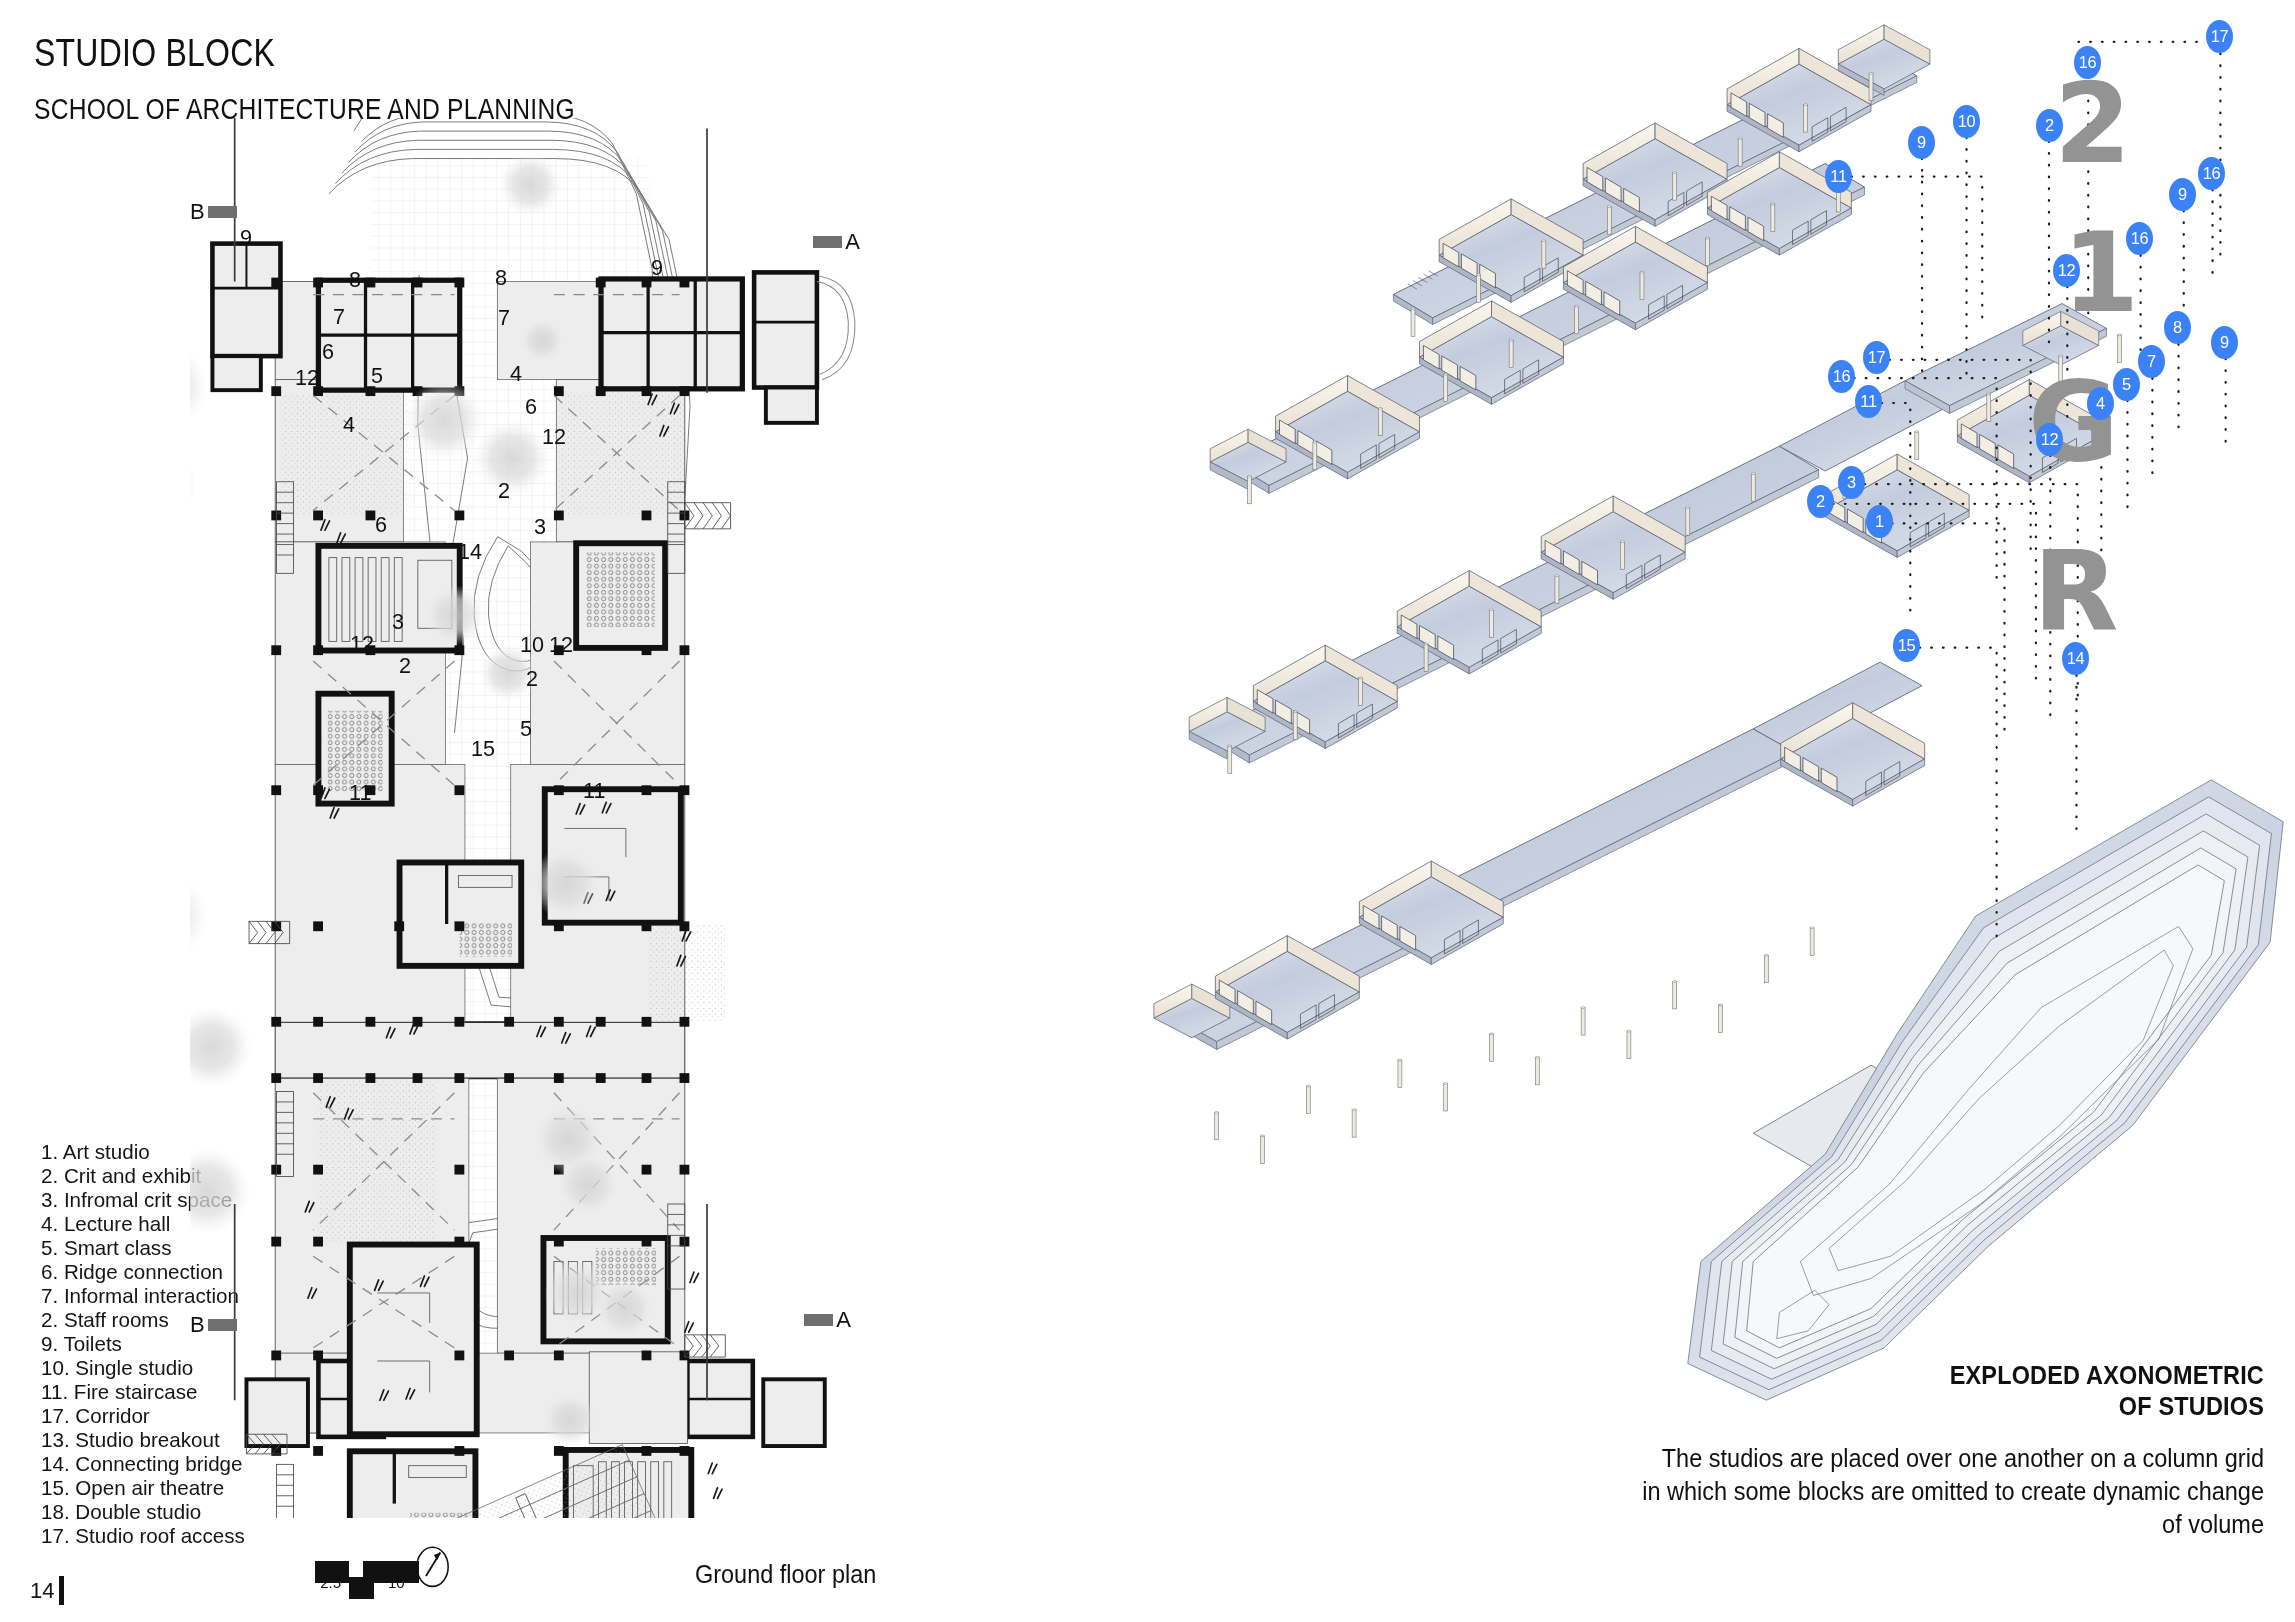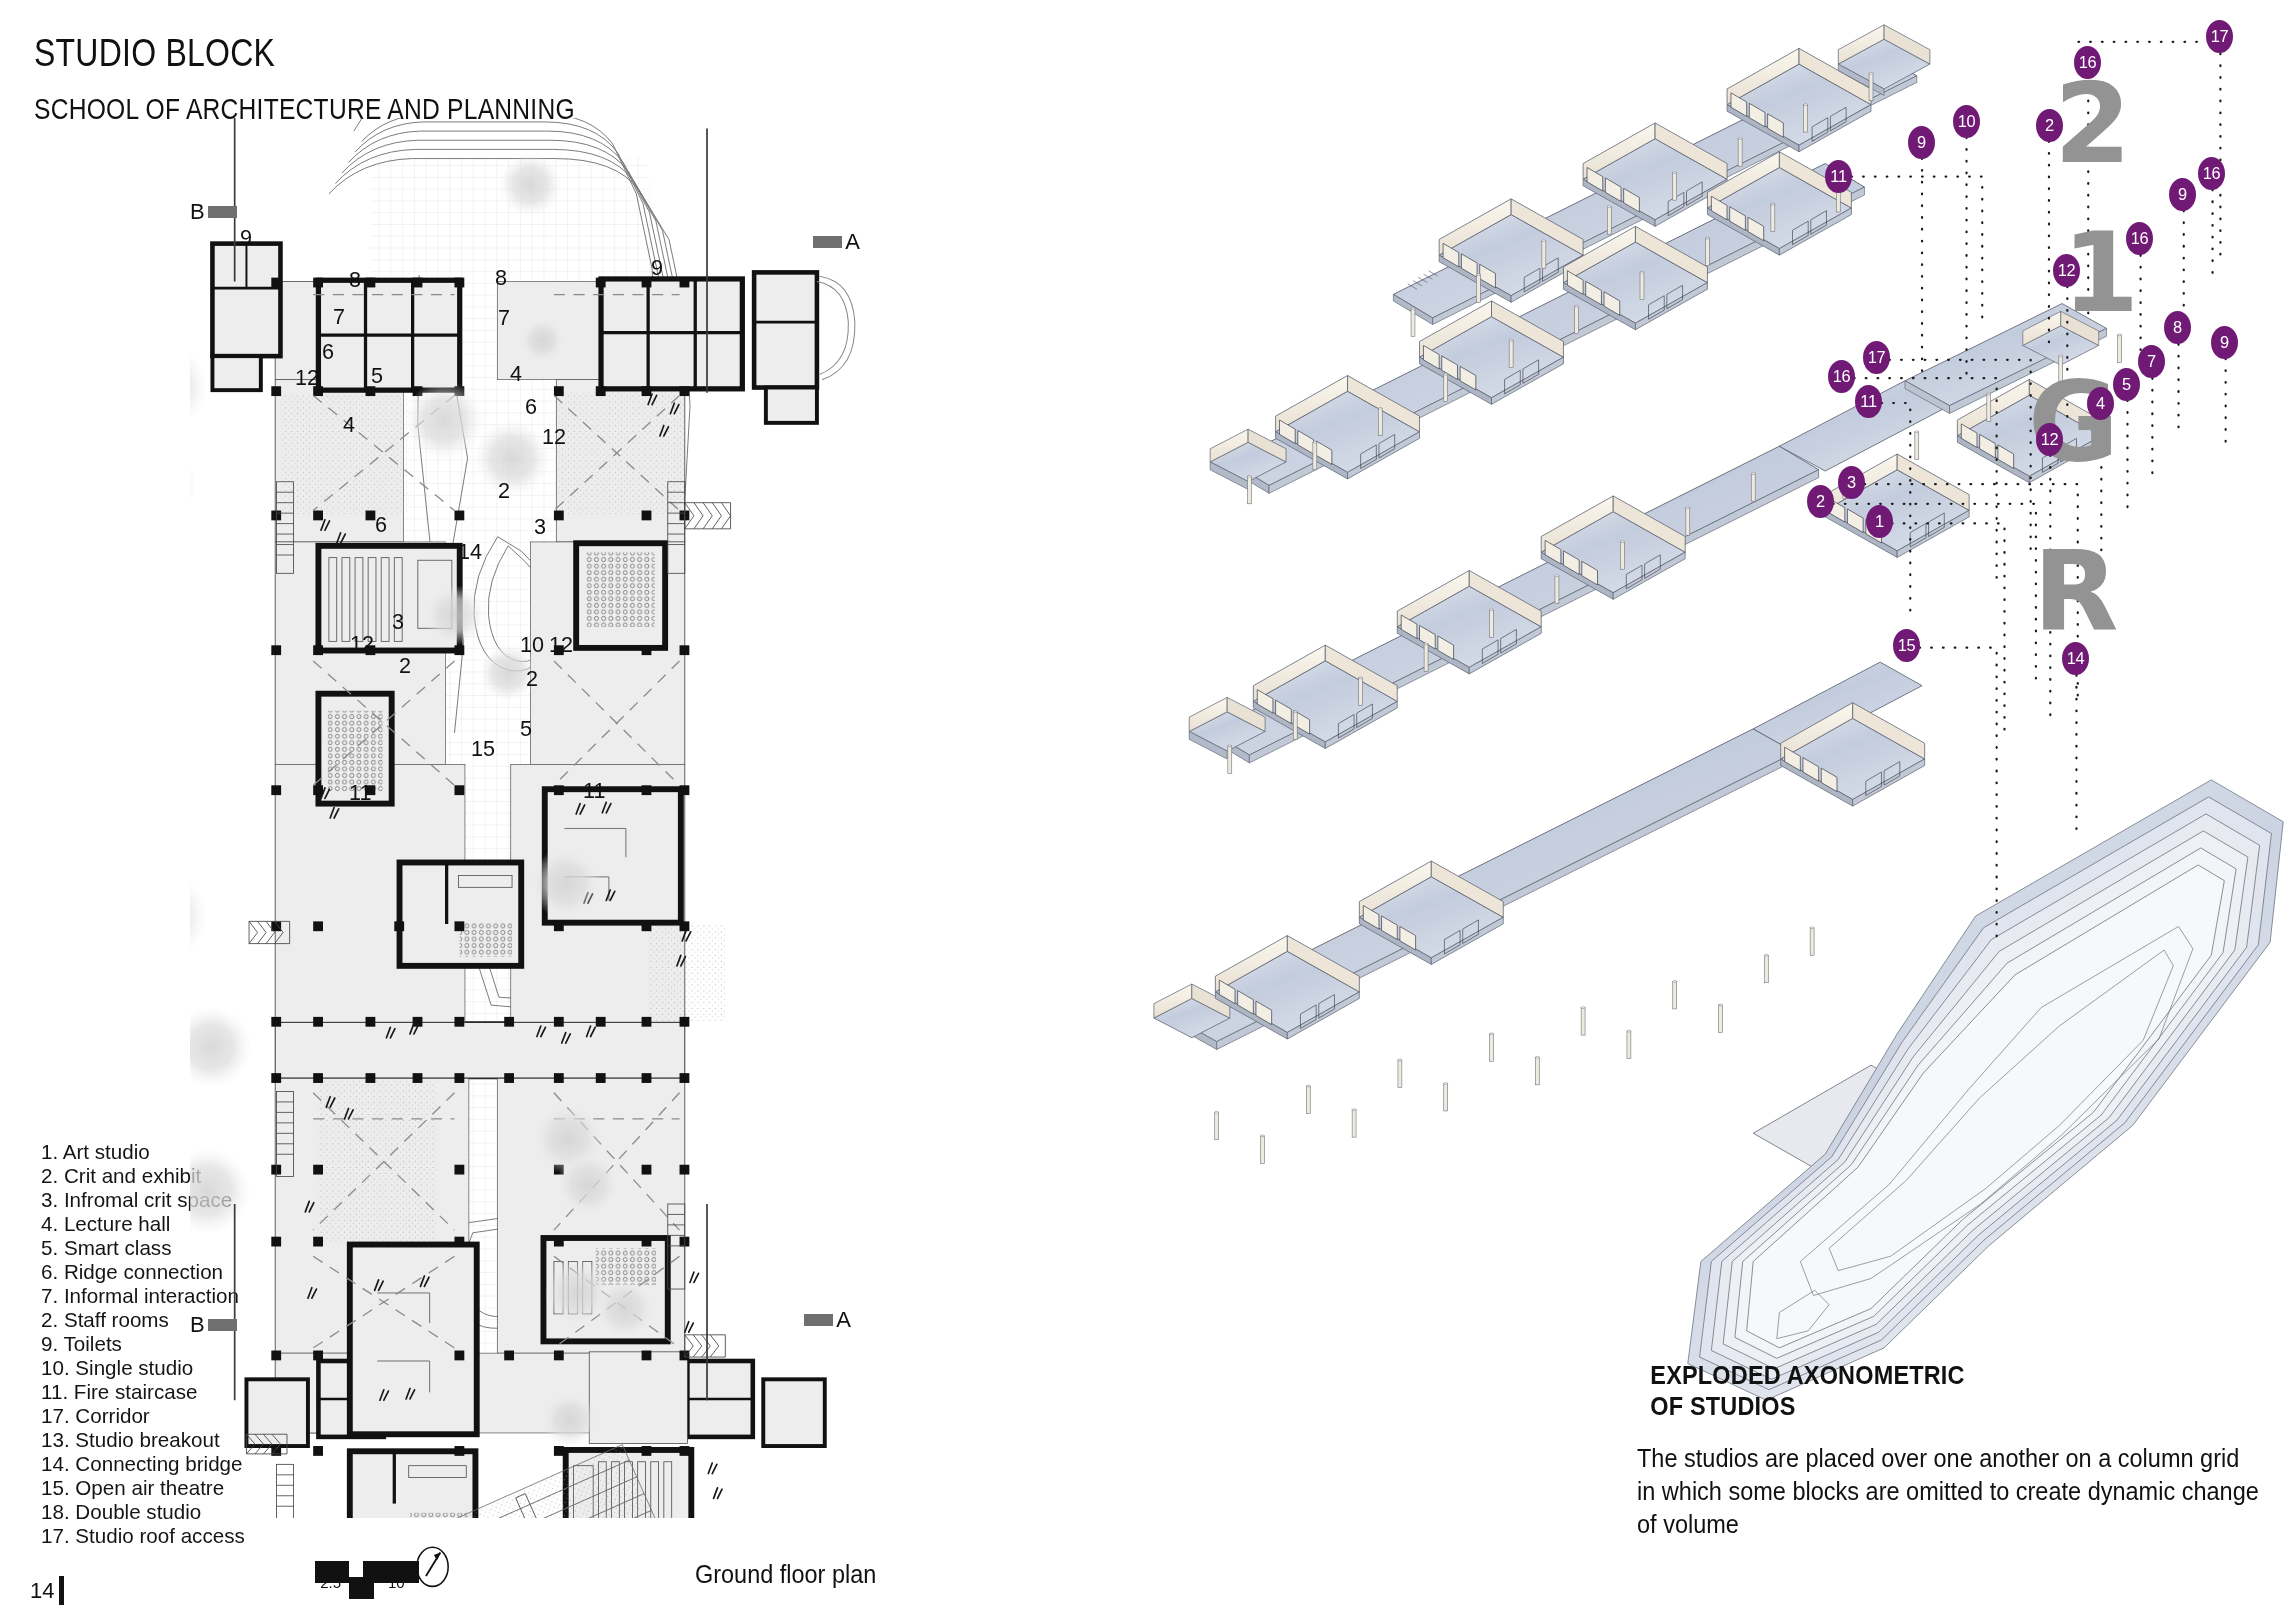--- a/index.html
+++ b/index.html
@@ -34,26 +34,26 @@
   .sb-blk{position:absolute;background:#111;}
   #north{position:absolute;left:414px;top:1542px;width:37px;height:47px;}
   #plan-caption{position:absolute;left:695px;top:1560px;font-size:25.5px;
                 transform:scaleX(.92);transform-origin:left center;white-space:nowrap;}
 
   
   #axon{position:absolute;left:1112px;top:13px;width:1183px;height:1505px;}
   #axon-svg{position:absolute;left:0;top:0;}
   .lvl{position:absolute;font-size:111px;color:#939393;font-weight:700;line-height:1;
        font-family:"DejaVu Sans",sans-serif;}
-  .callout{position:absolute;width:27px;height:33px;border-radius:50%;background:#701a75;
+  .callout{position:absolute;width:27px;height:33px;border-radius:50%;background:#3b82f6;
            color:#fff;display:flex;align-items:center;justify-content:center;
            font-size:16.4px;line-height:1;letter-spacing:-0.3px;}
 
   
-  #axon-caption{position:absolute;left:1597px;top:1360px;width:667px;}
+  #axon-caption{position:absolute;left:1597px;top:1360px;width:667px;text-align:right;}
   #axon-caption .hd{font-size:25.5px;line-height:31px;font-weight:700;letter-spacing:0.2px;
                     transform:scaleX(.92);transform-origin:right center;}
   #axon-caption .bd{margin-top:19.6px;font-size:25px;line-height:33px;
                     transform:scaleX(.94);transform-origin:right center;}
 </style>
 </head>
 <body>
 
 <div id="title-bar">
   <div id="title-main">STUDIO BLOCK</div>

